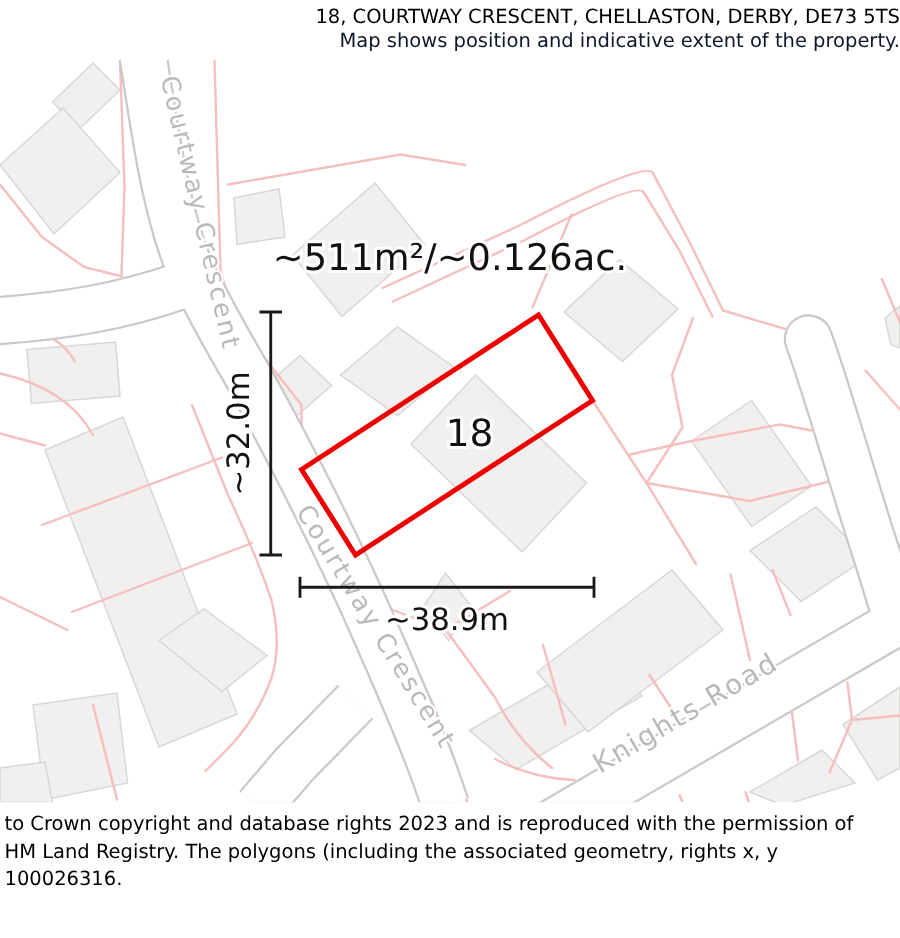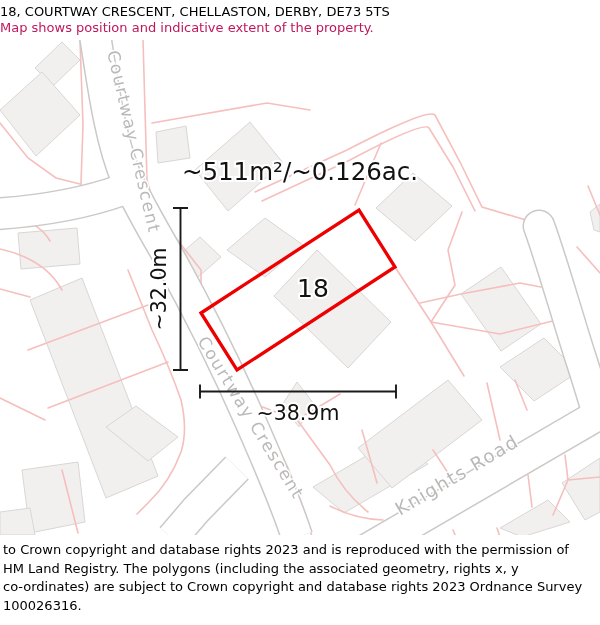--- a/index.html
+++ b/index.html
@@ -1,20 +1,20 @@
 <!DOCTYPE html>
 <html><head>
 <meta charset="utf-8">
 <style>
   html,body{margin:0;padding:0;background:#fff;}
   body{width:600px;height:625px;overflow:hidden;position:relative;
        font-family:"DejaVu Sans","Liberation Sans",sans-serif;color:#111;}
-  .header{height:40px;text-align:left;padding-top:3px;box-sizing:border-box;}
+  .header{height:40px;text-align:right;padding-top:3px;box-sizing:border-box;}
   .header .l1{font-size:13px;line-height:17px;color:#000;}
-  .header .l2{font-size:13px;line-height:16px;color:#be185d;}
+  .header .l2{font-size:13px;line-height:16px;color:#0f172a;}
   .mapwrap{width:600px;height:495px;position:relative;overflow:hidden;}
   svg{display:block;}
   .bld{fill:#f1f0ef;stroke:#d9d7d5;stroke-width:1;}
   .pink{fill:none;stroke:#f5bfbd;stroke-width:1.6;stroke-linecap:round;}
   .case{fill:none;stroke:#cbc9c7;stroke-width:33;}
   .fillr{fill:none;stroke:#ffffff;stroke-width:30;}
   .roadlbl{fill:#bbb9b8;paint-order:stroke;stroke:#ffffff;stroke-width:3px;
            font-family:"DejaVu Sans",sans-serif;}
   .maplbl{fill:#111;paint-order:stroke;stroke:#ffffff;stroke-width:4px;
           font-family:"DejaVu Sans",sans-serif;}
@@ -123,15 +123,14 @@
   <text class="maplbl" x="300" y="180" text-anchor="middle" font-size="24.5">~511m²/~0.126ac.</text>
   <text class="maplbl" text-anchor="middle" font-size="20.5" transform="translate(166,289) rotate(-90)">~32.0m</text>
   <text class="maplbl" x="298" y="420" text-anchor="middle" font-size="20.5">~38.9m</text>
   <text class="maplbl" x="313" y="297" text-anchor="middle" font-size="25">18</text>
 </svg>
 </div>
 
 <div class="footer">
   <div>to Crown copyright and database rights 2023 and is reproduced with the permission of</div>
   <div>HM Land Registry. The polygons (including the associated geometry, rights x, y</div>
-  <div>co-ordinates) are subject to Crown copyright and database rights 2023 Ordnance Survey</div>
   <div>100026316.</div>
 </div>
 
 </body></html>

